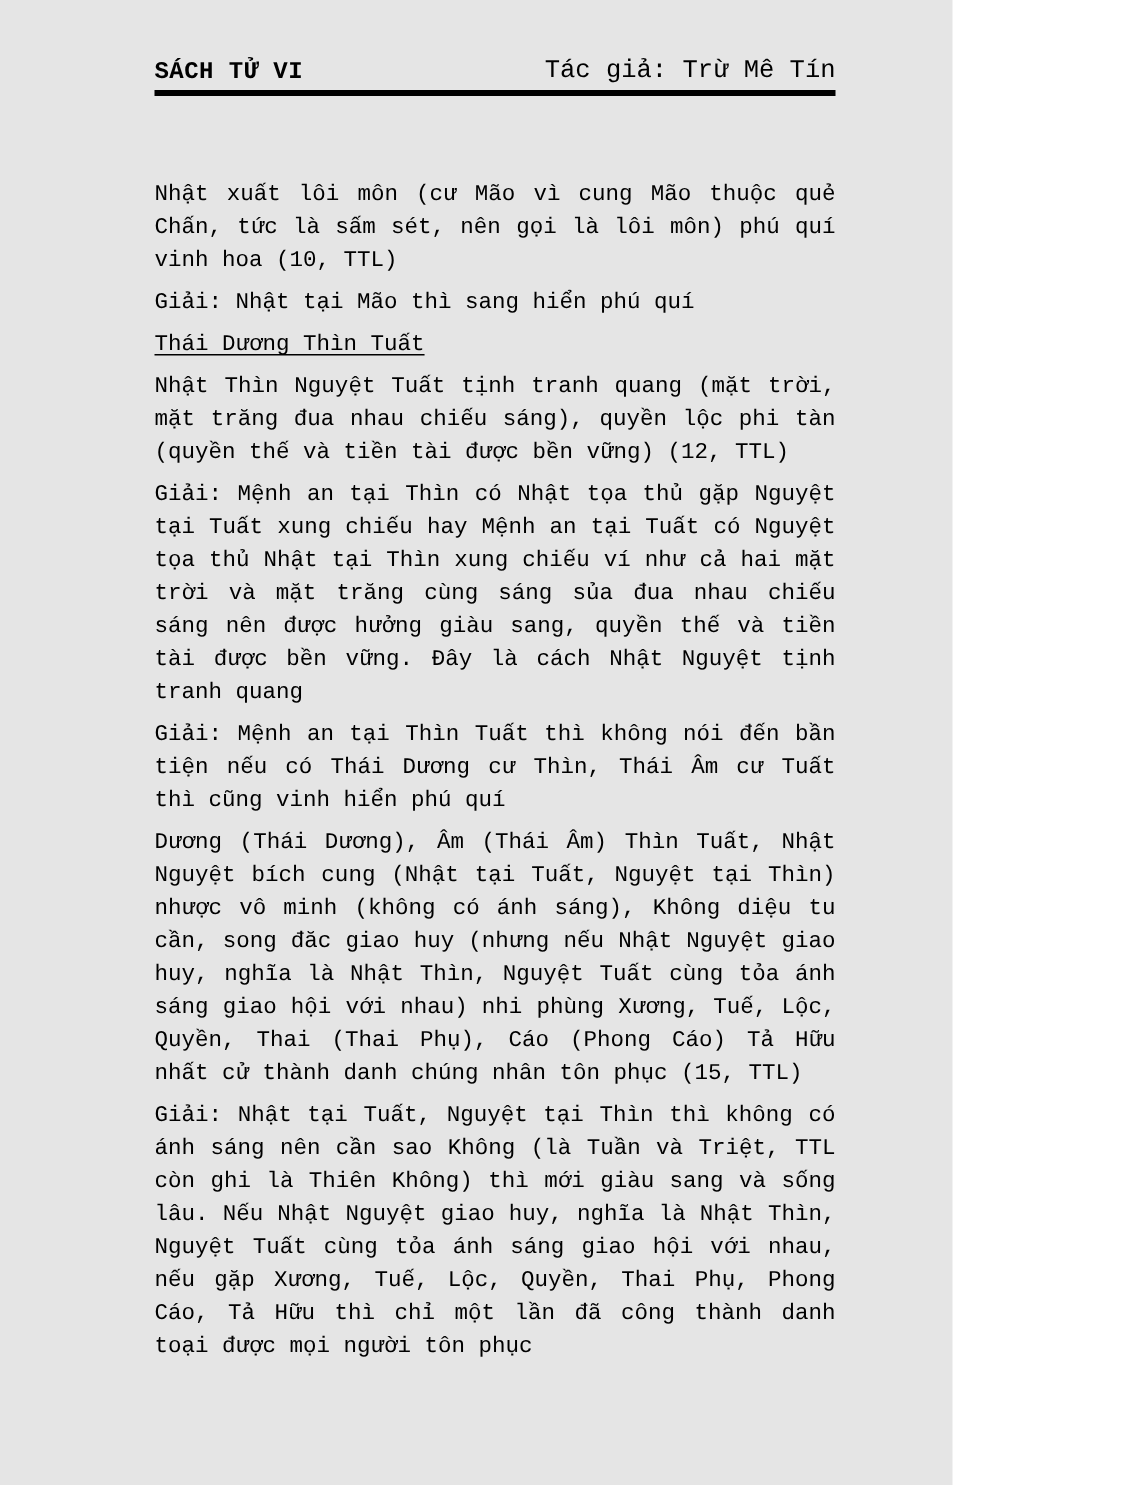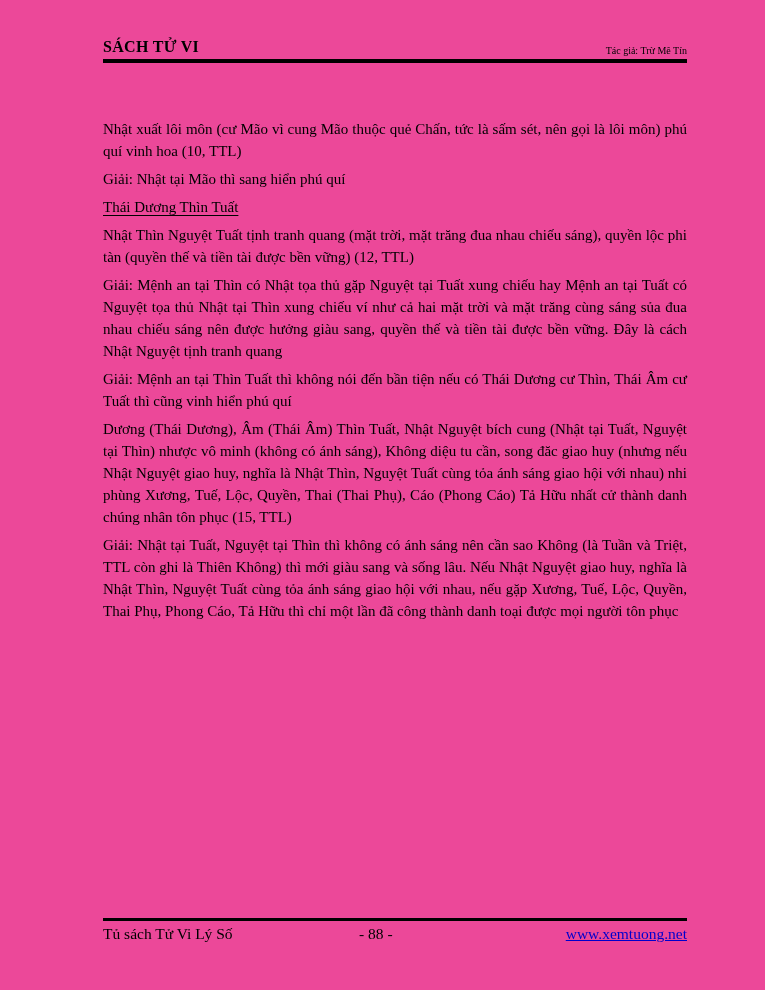--- a/index.html
+++ b/index.html
@@ -2,25 +2,25 @@
 <html lang="vi"><head>
 <meta charset="utf-8">
 <style>
   html, body {
     margin: 0;
     padding: 0;
     background: #ffffff;
   }
   .page {
     position: relative;
-    width: 765px;
+    width: 635px;
     height: 990px;
-    background: #ec4899;
+    background: #e5e5e5;
     color: #000000;
-    font-family: Liberation Serif, serif;
+    font-family: Liberation Mono, monospace;
     overflow: hidden;
   }
   .content {
     position: absolute;
     left: 103px;
     right: 78px;
     top: 0;
   }
   
   .header {
@@ -30,21 +30,21 @@
     align-items: flex-end;
     border-bottom: 4px solid #000000;
     padding-bottom: 3px;
   }
   .header-title {
     font-size: 16px;
     font-weight: bold;
     letter-spacing: 0.3px;
   }
   .header-author {
-    font-size: 10px;
+    font-size: 17px;
     margin-left: 36px;
   }
   
   .main {
     margin-top: 55px;
     font-size: 15px;
     line-height: 22px;
     text-align: justify;
   }
   .main p {
@@ -102,21 +102,14 @@
 
       <p>Giải: Mệnh an tại Thìn Tuất thì không nói đến bần tiện nếu có Thái Dương cư Thìn, Thái Âm cư Tuất thì cũng  vinh hiển phú quí</p>
 
       <p class="mt-sm">Dương (Thái Dương), Âm (Thái Âm) Thìn Tuất,  Nhật Nguyệt bích cung (Nhật tại Tuất, Nguyệt tại Thìn) nhược vô minh  (không có ánh sáng), Không diệu tu cần, song đăc giao huy (nhưng nếu Nhật Nguyệt giao huy, nghĩa là Nhật Thìn, Nguyệt Tuất cùng tỏa ánh sáng giao hội với nhau) nhi phùng Xương, Tuế, Lộc, Quyền, Thai (Thai Phụ), Cáo (Phong Cáo) Tả Hữu nhất cử thành danh chúng nhân tôn phục (15, TTL)</p>
       <p>Giải: Nhật tại Tuất, Nguyệt tại Thìn thì không có ánh sáng nên cần sao Không (là Tuần và Triệt, TTL còn ghi là Thiên Không) thì mới giàu sang và sống lâu. Nếu Nhật Nguyệt giao huy, nghĩa là Nhật Thìn, Nguyệt Tuất cùng tỏa ánh sáng giao hội với nhau, nếu gặp Xương, Tuế, Lộc, Quyền, Thai Phụ, Phong Cáo, Tả Hữu thì chỉ một lần đã công thành danh toại được mọi người tôn phục</p>
 
     </div>
 
   </div>
 
-  <div class="footer">
-    <span>Tủ sách Tử Vi Lý Số</span>
-    <span class="footer-center">- 88 -</span>
-    <span class="footer-right">
-      <a class="footer-link">www.xemtuong.net</a>
-    </span>
-  </div>
 
 </div>
 
 </body></html>

